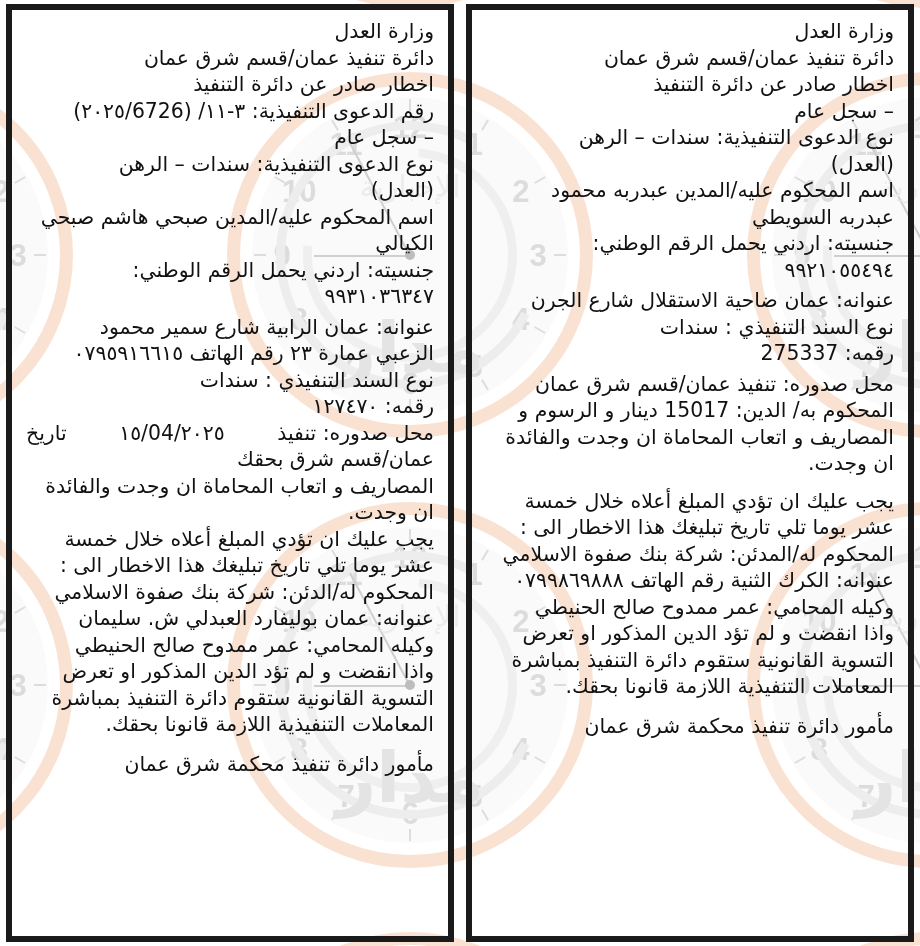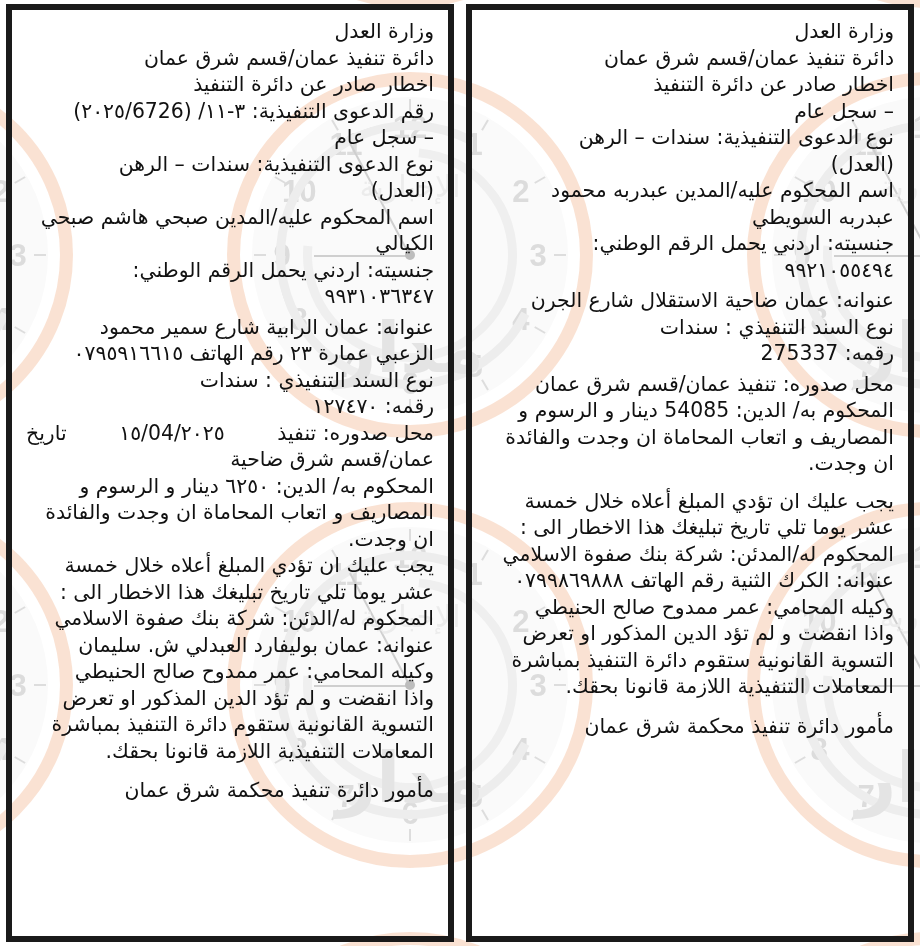--- a/index.html
+++ b/index.html
@@ -355,21 +355,21 @@
       <p class="just">اسم المحكوم عليه/المدين عبدربه محمود</p>
       <p>عبدربه السويطي</p>
       <p class="just">جنسيته: اردني يحمل الرقم الوطني:</p>
       <p>٩٩٢١٠٥٥٤٩٤</p>
       <div class="gap-sm"></div>
       <p class="just">عنوانه: عمان ضاحية الاستقلال شارع الجرن</p>
       <p>نوع السند التنفيذي : سندات</p>
       <p>رقمه: 275337</p>
       <div class="gap-sm"></div>
       <p class="ctr">محل صدوره: تنفيذ عمان/قسم شرق عمان</p>
-      <p class="just">المحكوم به/ الدين: 54085 دينار و الرسوم و</p>
+      <p class="just">المحكوم به/ الدين: 15017 دينار و الرسوم و</p>
       <p class="just">المصاريف و اتعاب المحاماة ان وجدت  والفائدة</p>
       <p>ان وجدت.</p>
       <div class="gap"></div>
       <p class="just">يجب عليك ان تؤدي المبلغ أعلاه خلال خمسة</p>
       <p>عشر يوما تلي تاريخ تبليغك هذا الاخطار الى :</p>
       <p>المحكوم له/المدئن: شركة بنك صفوة الاسلامي</p>
       <p>عنوانه: الكرك الثنية رقم الهاتف ٠٧٩٩٨٦٩٨٨٨</p>
       <p class="ctr">وكيله المحامي: عمر ممدوح صالح الحنيطي</p>
       <p class="just">واذا انقضت و لم تؤد الدين المذكور او تعرض</p>
       <p class="just">التسوية القانونية ستقوم دائرة التنفيذ بمباشرة</p>
@@ -395,22 +395,21 @@
       <div class="gap-sm"></div>
       <p class="just">عنوانه: عمان الرابية شارع سمير محمود</p>
       <p>الزعبي عمارة ٢٣ رقم الهاتف ٠٧٩٥٩١٦٦١٥</p>
       <p>نوع السند التنفيذي : سندات</p>
       <p>رقمه: ١٢٧٤٧٠</p>
       <div class="two-col">
         <p>تاريخ</p>
         <p>٢٠٢٥/04/١٥</p>
         <p>محل صدوره: تنفيذ</p>
       </div>
-      <p>عمان/قسم شرق ضاحية</p>
-      <p class="just">المحكوم به/ الدين: ٦٢٥٠ دينار و الرسوم و</p>
+      <p>عمان/قسم شرق بحقك</p>
       <p class="just">المصاريف و اتعاب المحاماة ان وجدت والفائدة</p>
       <p>ان وجدت.</p>
       <p class="just">يجب عليك ان تؤدي المبلغ أعلاه خلال خمسة</p>
       <p>عشر يوما تلي تاريخ تبليغك هذا الاخطار الى :</p>
       <p>المحكوم له/الدئن: شركة بنك صفوة الاسلامي</p>
       <p class="just">عنوانه: عمان بوليفارد العبدلي ش. سليمان</p>
       <p class="ctr">وكيله المحامي: عمر ممدوح صالح الحنيطي</p>
       <p class="just">واذا انقضت و لم تؤد الدين المذكور او تعرض</p>
       <p class="just">التسوية القانونية ستقوم دائرة التنفيذ بمباشرة</p>
       <p>المعاملات التنفيذية اللازمة قانونا بحقك.</p>

